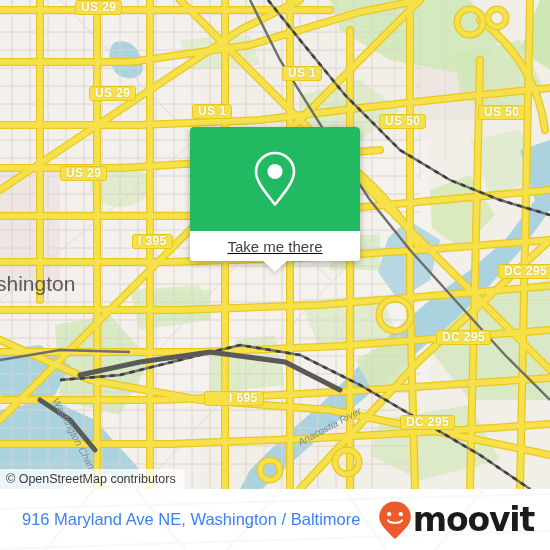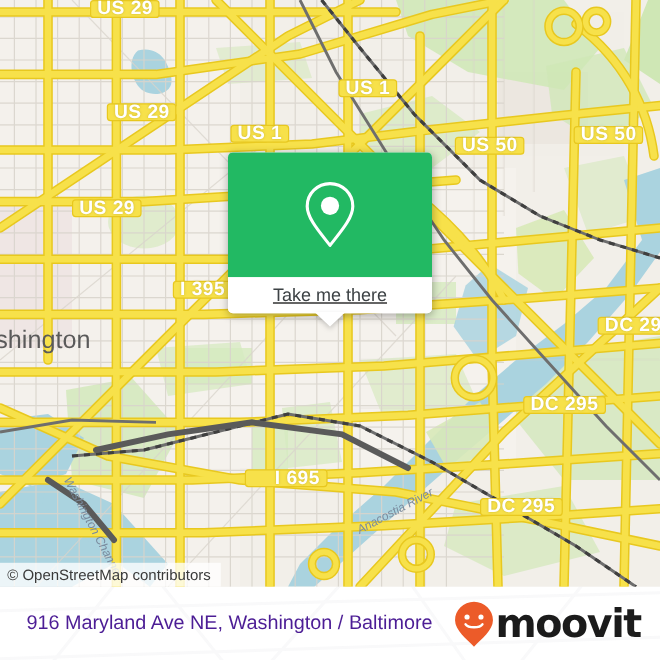--- a/index.html
+++ b/index.html
@@ -20,21 +20,21 @@
   }
   .map-layer { position: absolute; left: 0; top: 0; width: 550px; height: 489px; }
 
   
   .shield {
     position: absolute;
     background: #f7e14a;
     border: 1.5px solid #e8c81f;
     border-radius: 3px;
     color: #ffffff;
-    font-size: 16px;
+    font-size: 12px;
     font-weight: bold;
     letter-spacing: 0.4px;
     line-height: 13px;
     height: 15px;
     padding: 0 5px;
     white-space: nowrap;
     text-shadow: 0 0 2px rgba(120,100,0,.35);
     font-family: "Liberation Sans", sans-serif;
   }
 
@@ -119,21 +119,21 @@
   }
   .footer-watermark {
     position: absolute; left: 0; top: -20px;
     width: 550px; height: 100px;
     opacity: 0.055;
   }
   .footer-addr {
     position: absolute;
     left: 22px; top: 0; height: 61px;
     display: flex; align-items: center;
-    color: #4c1d95;
+    color: #3b82f6;
     font-size: 16.5px;
     font-family: "Liberation Sans", sans-serif;
     white-space: nowrap;
   }
   .footer-logo {
     position: absolute;
     right: 16px; top: 0; height: 61px;
     display: flex; align-items: center; gap: 0;
   }
   .logo-word {
@@ -372,21 +372,21 @@
       </g>
     </svg>
 
     <div class="shield" style="left:75px;  top:0px;">US 29</div>
     <div class="shield" style="left:282px; top:66px;">US 1</div>
     <div class="shield" style="left:89px;  top:86px;">US 29</div>
     <div class="shield" style="left:192px; top:104px;">US 1</div>
     <div class="shield" style="left:379px; top:114px;">US 50</div>
     <div class="shield" style="left:478px; top:105px;">US 50</div>
     <div class="shield" style="left:60px;  top:166px;">US 29</div>
-    <div class="shield" style="left:144px; top:234px;">I 395</div>
+    <div class="shield" style="left:132px; top:234px;">I 395</div>
     <div class="shield" style="left:498px; top:264px;">DC 295</div>
     <div class="shield" style="left:436px; top:330px;">DC 295</div>
     <div class="shield" style="left:204px; top:391px;padding-left:24px;">I 695</div>
     <div class="shield" style="left:400px; top:415px;">DC 295</div>
 
     <div class="placename" style="left:-4px; top:272px;">shington</div>
 
     <div class="watername" style="left:60px; top:396px; transform:rotate(62deg); transform-origin:0 0;">Washington Channel</div>
     <div class="watername" style="left:296px; top:438px; transform:rotate(-28deg); transform-origin:0 0;">Anacostia River</div>
 

